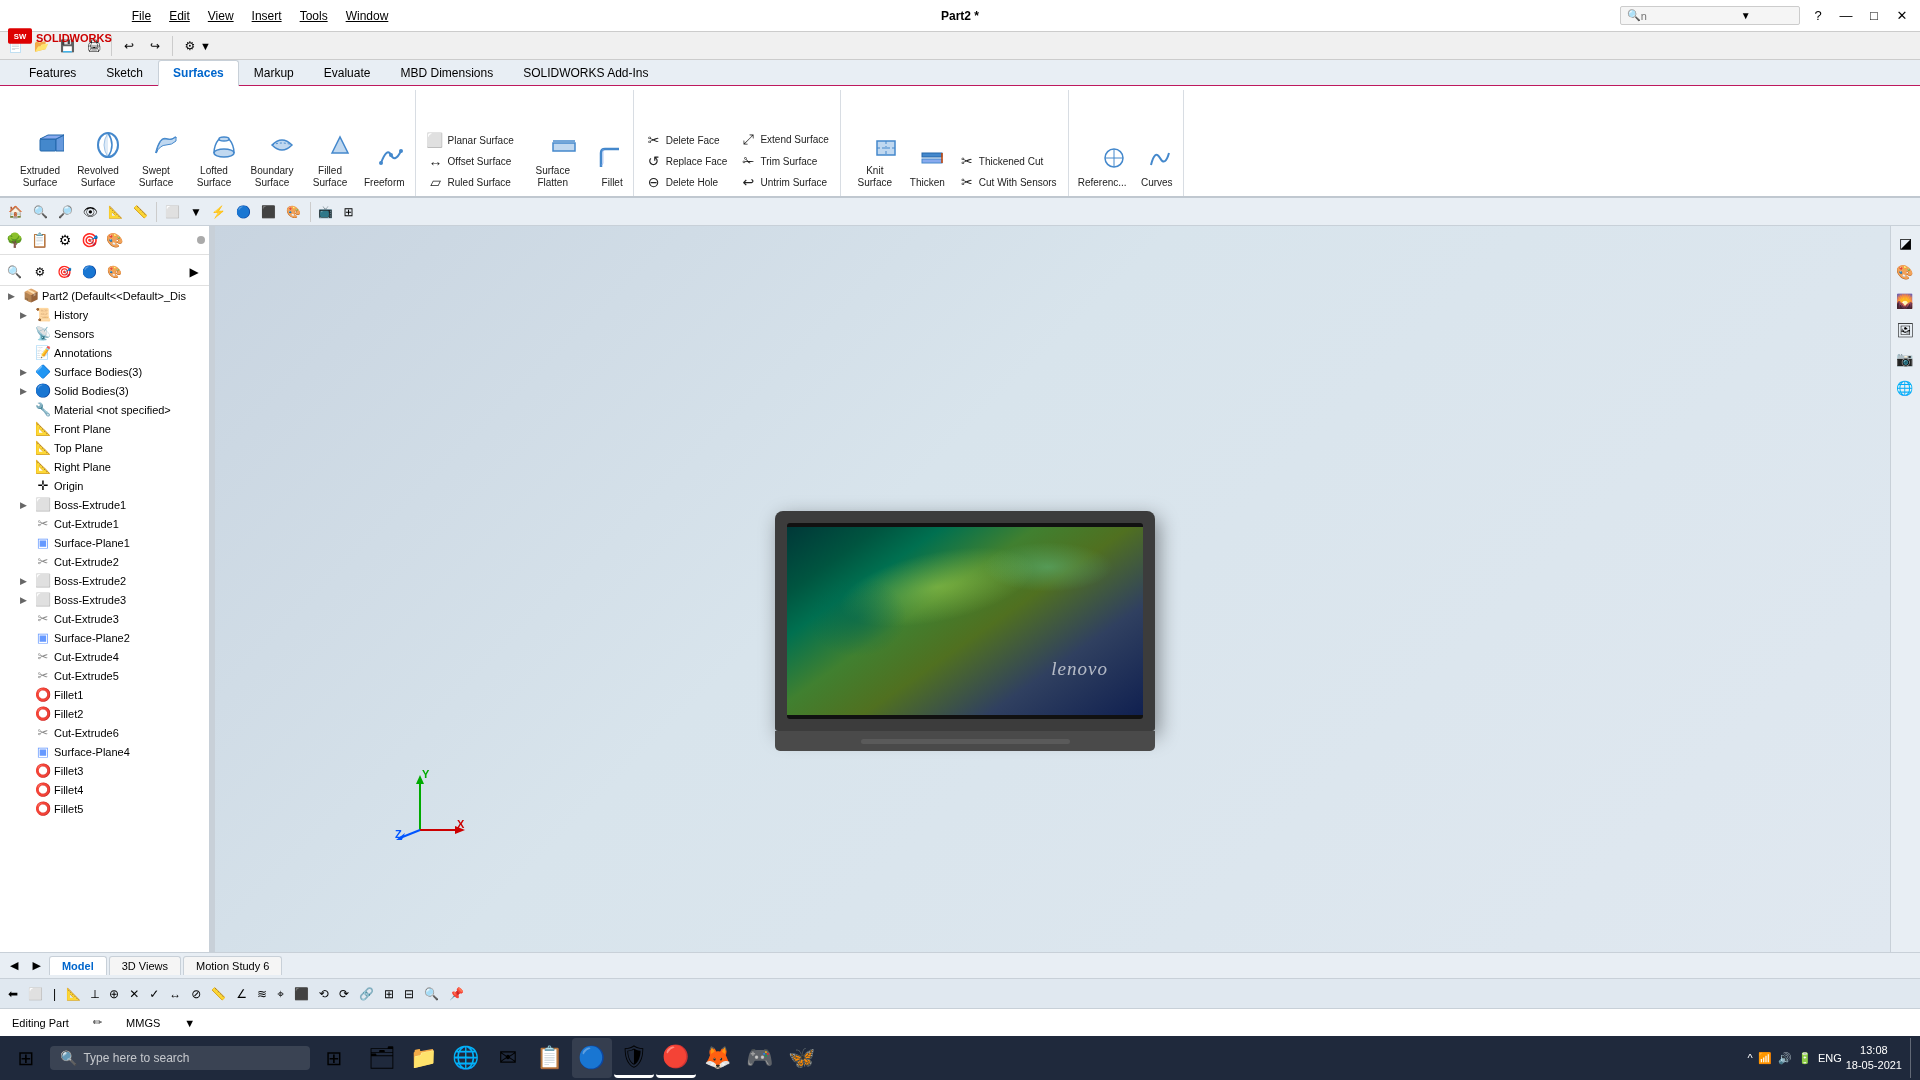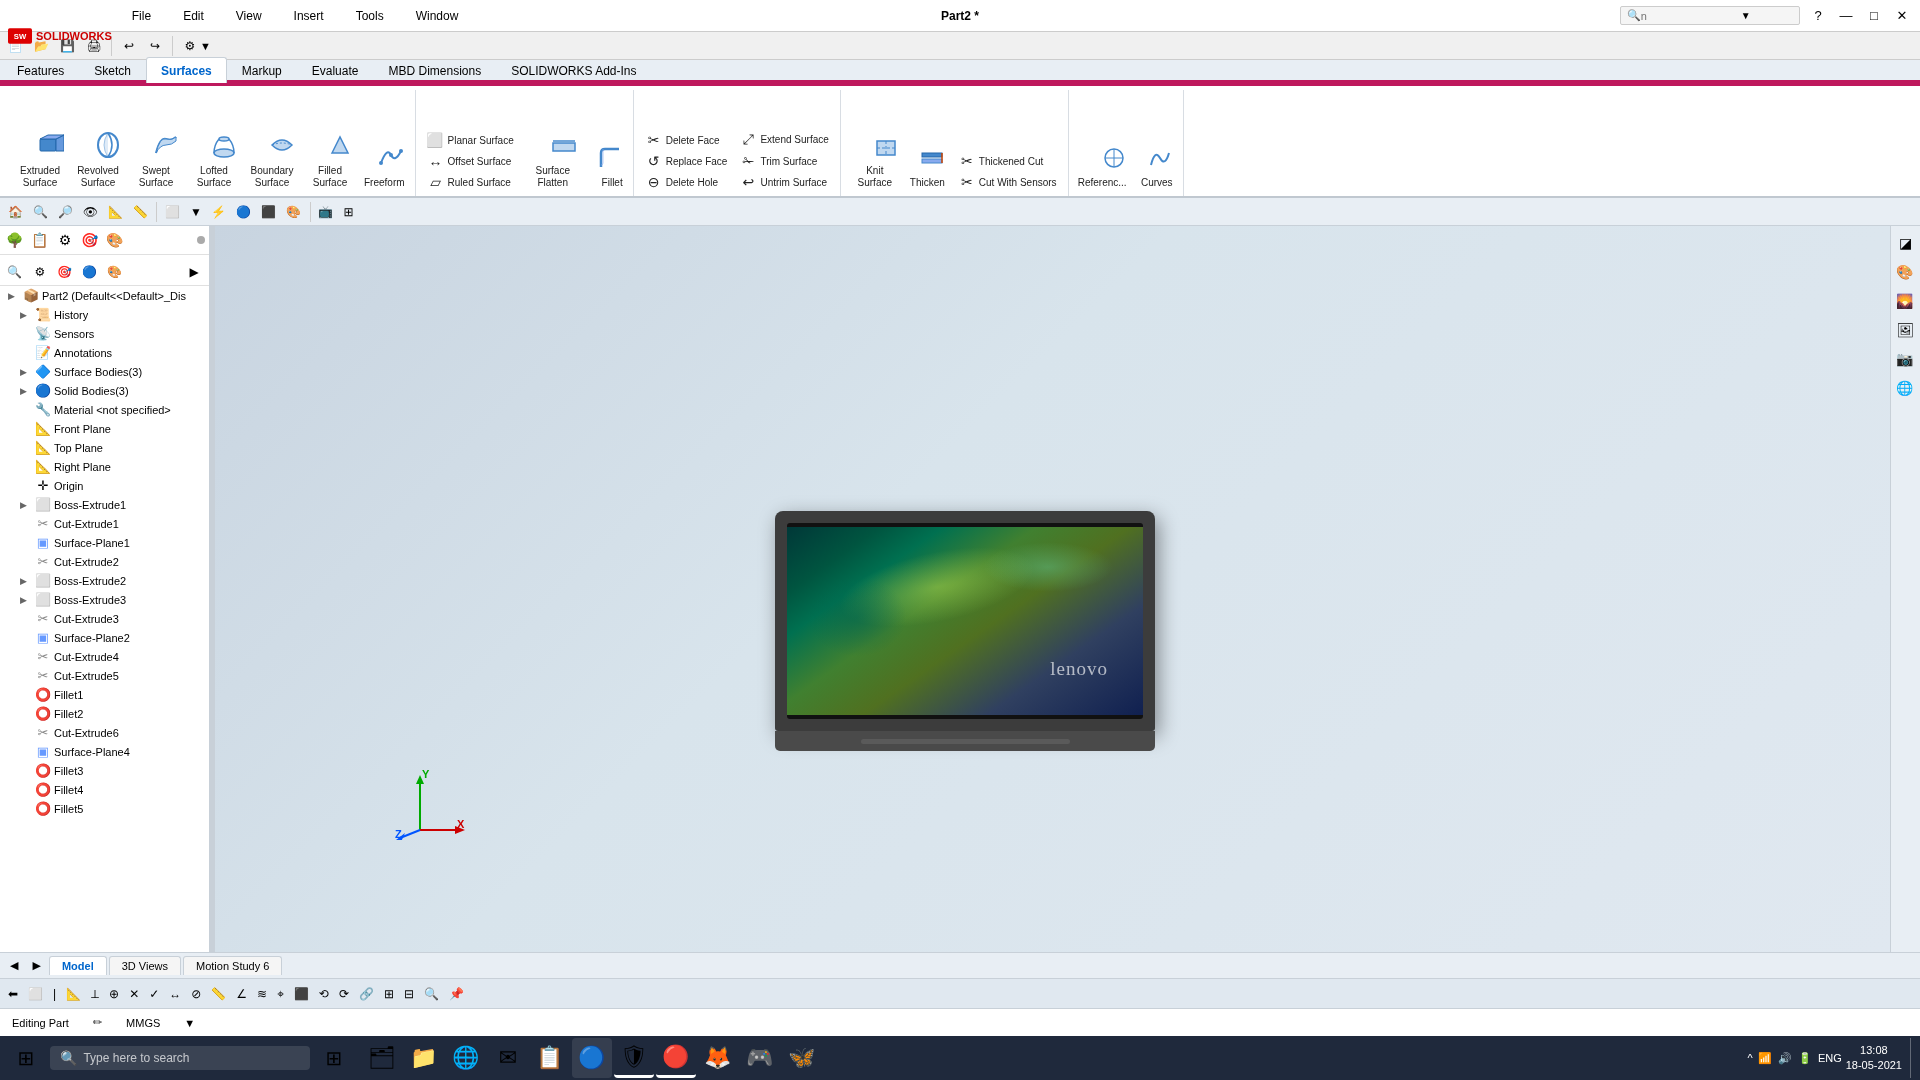--- a/index.html
+++ b/index.html
@@ -3,23 +3,23 @@
   <meta charset="utf-8">
   <style>
     * { margin: 0; padding: 0; box-sizing: border-box; }
     body { width: 1920px; height: 1080px; overflow: hidden; font-family: 'Segoe UI', Arial, sans-serif; font-size: 11px; background: #d0d8e0; }
 
     
     #title-bar {
       display: flex; align-items: center; background: #fff; height: 32px;
       border-bottom: 1px solid #ccc; padding: 0 8px; position: relative;
     }
-    #logo { display: flex; align-items: center; gap: 4px; margin-right: 12px; margin-top: 41px; }
+    #logo { display: flex; align-items: flex-end; gap: 4px; margin-right: 12px; margin-top: 41px; }
     #logo svg { width: 24px; height: 16px; }
-    .menu-bar { display: flex; gap: 16px; flex: 1; }
+    .menu-bar { display: flex; gap: 2px; flex: 1; text-decoration: underline; }
     .menu-item { padding: 4px 8px; cursor: pointer; border-radius: 2px; font-size: 12px; }
     .title-center { position: absolute; left: 50%; transform: translateX(-50%); font-size: 12px; font-weight: 700; }
     .title-right { display: flex; align-items: center; gap: 8px; margin-left: auto; }
     .search-box { display: flex; align-items: center; background: #f5f5f5; border: 1px solid #ccc; border-radius: 2px; padding: 2px 6px; width: 180px; }
     .search-box input { border: none; background: transparent; outline: none; font-size: 11px; width: 140px; }
     .win-btn { width: 20px; height: 20px; display: flex; align-items: center; justify-content: center; cursor: pointer; font-size: 13px; }
 
     
     #command-bar {
       background: #f0f0f0; height: 28px; display: flex; align-items: center;
@@ -28,21 +28,21 @@
     .cmd-btn { display: flex; align-items: center; gap: 2px; padding: 2px 4px; cursor: pointer; border-radius: 2px; font-size: 11px; }
     .cmd-icon { width: 16px; height: 16px; display: flex; align-items: center; justify-content: center; font-size: 12px; }
 
     
     #ribbon {
       background: #f5f5f5; border-bottom: 2px solid #c0c8d0;
       display: flex; flex-direction: column;
     }
     #ribbon-tabs {
       display: flex; align-items: center; background: #e8eef4; height: 26px;
-      border-bottom: 6px solid #be185d; padding-left: 2px;
+      border-bottom: 1px solid #be185d; padding-left: 14px;
     }
     .ribbon-tab {
       padding: 4px 14px; cursor: pointer; font-size: 12px; border-radius: 3px 3px 0 0;
       border: 1px solid transparent; border-bottom: none; height: 26px; display: flex; align-items: center;
     }
     .ribbon-tab.active {
       background: #fff; border-color: #c8d0d8; color: #0066cc; font-weight: 600;
     }
     #ribbon-content {
       display: flex; align-items: flex-end; padding: 4px 6px 0 6px;
@@ -629,21 +629,21 @@
 
       <div id="laptop" style="position:absolute; top:285px; left:560px;">
 
         <div style="background:#3c3c3c; border-radius:8px 8px 3px 3px; width:380px; height:220px; padding:12px 12px 8px 12px; box-shadow: 4px 6px 20px rgba(0,0,0,0.4);">
           <div style="background:#111; border-radius:3px; width:100%; height:196px; display:flex; align-items:center; justify-content:center; overflow:hidden;">
 
             <div style="width:356px; height:188px; position:relative; background: linear-gradient(145deg, #003838 0%, #005540 15%, #007050 25%, #408030 40%, #507020 55%, #304060 75%, #102050 100%);">
               <div style="position:absolute; top:25px; left:50px; width:200px; height:70px; background:radial-gradient(ellipse, rgba(190,230,80,0.45) 0%, transparent 70%); transform:rotate(-12deg);"></div>
               <div style="position:absolute; top:15px; right:30px; width:130px; height:50px; background:radial-gradient(ellipse, rgba(100,210,160,0.4) 0%, transparent 70%);"></div>
               <div style="position:absolute; top:50px; left:20px; width:100px; height:80px; background:radial-gradient(ellipse, rgba(0,100,80,0.5) 0%, transparent 70%);"></div>
-              <div style="position:absolute; bottom:35px; right:35px; color:rgba(255,255,255,0.65); font-size:19px; font-family:serif; letter-spacing:1px;">lenovo</div>
+              <div style="position:absolute; bottom:35px; right:35px; color:rgba(255,255,255,0.65); font-style:italic; font-size:19px; font-family:serif; letter-spacing:1px;">lenovo</div>
             </div>
           </div>
         </div>
 
         <div style="background:#4a4a4a; height:20px; border-radius:0 0 5px 5px; width:380px; display:flex; align-items:center; justify-content:center;">
           <div style="background:#5a5a5a; height:5px; width:55%; border-radius:3px;"></div>
         </div>
       </div>
 
       <div id="axes" style="position:absolute; bottom:110px; left:180px;">

